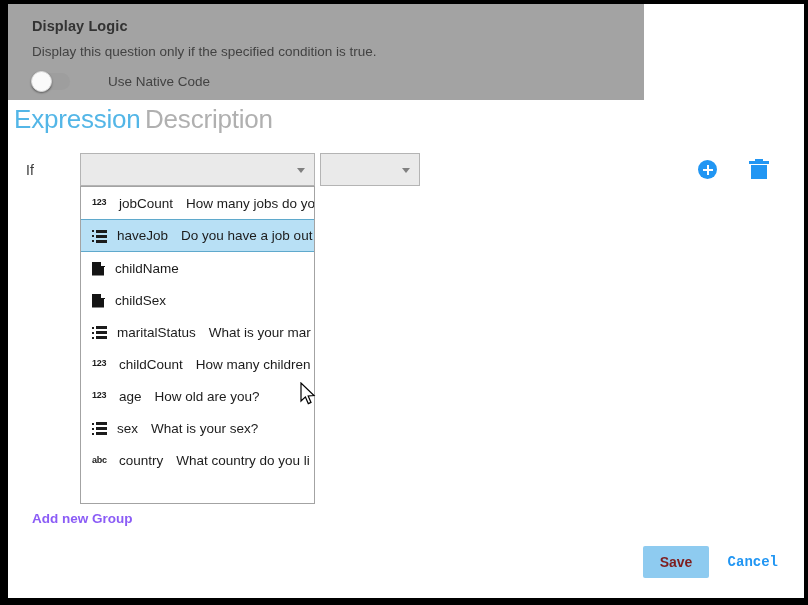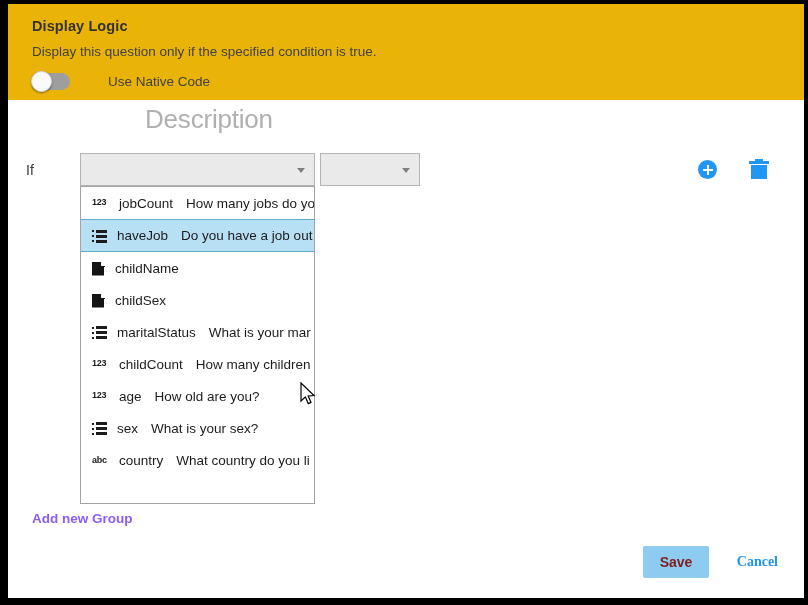--- a/index.html
+++ b/index.html
@@ -21,22 +21,22 @@
     left: 8px; top: 4px;
     width: 796px; height: 594px;
     background: #ffffff;
     overflow: hidden;
   }
 
   
   .header {
     position: absolute;
     left: 0; top: 0;
-    width: 796px; height: 96px;
-    background: #eab308;
+    width: 636px; height: 96px;
+    background: #a3a3a3;
   }
   .header-title {
     position: absolute;
     left: 24px; top: 14px;
     font-size: 14.5px;
     font-weight: bold;
     color: #333333;
     letter-spacing: 0.1px;
   }
   .header-sub {
@@ -300,21 +300,21 @@
     cursor: pointer;
   }
   .btn-cancel {
     position: absolute;
     right: 20px; top: 17px;
     font-size: 14px;
     font-weight: bold;
     color: #2196f3;
     background: none;
     border: none;
-    font-family: Liberation Serif, serif;
+    font-family: Liberation Mono, monospace;
     cursor: pointer;
   }
 
   
   .cursor {
     position: absolute;
     left: 292px; top: 236px;
     width: 17px; height: 26px;
     z-index: 60;
     pointer-events: none;
@@ -331,20 +331,21 @@
       <div class="header-sub">Display this question only if the specified condition is true.</div>
       <div class="toggle-row">
         <div class="toggle">
           <div class="knob"></div>
         </div>
         <div class="toggle-label">Use Native Code</div>
       </div>
     </div>
 
     <div class="tabs">
+      <div class="tab active">Expression</div>
       <div class="tab inactive">Description</div>
     </div>
 
     <div class="body">
 
       <div class="if-label">If</div>
 
       <div class="select" id="sel-field">
         <span></span>
         <span class="chev"></span>

